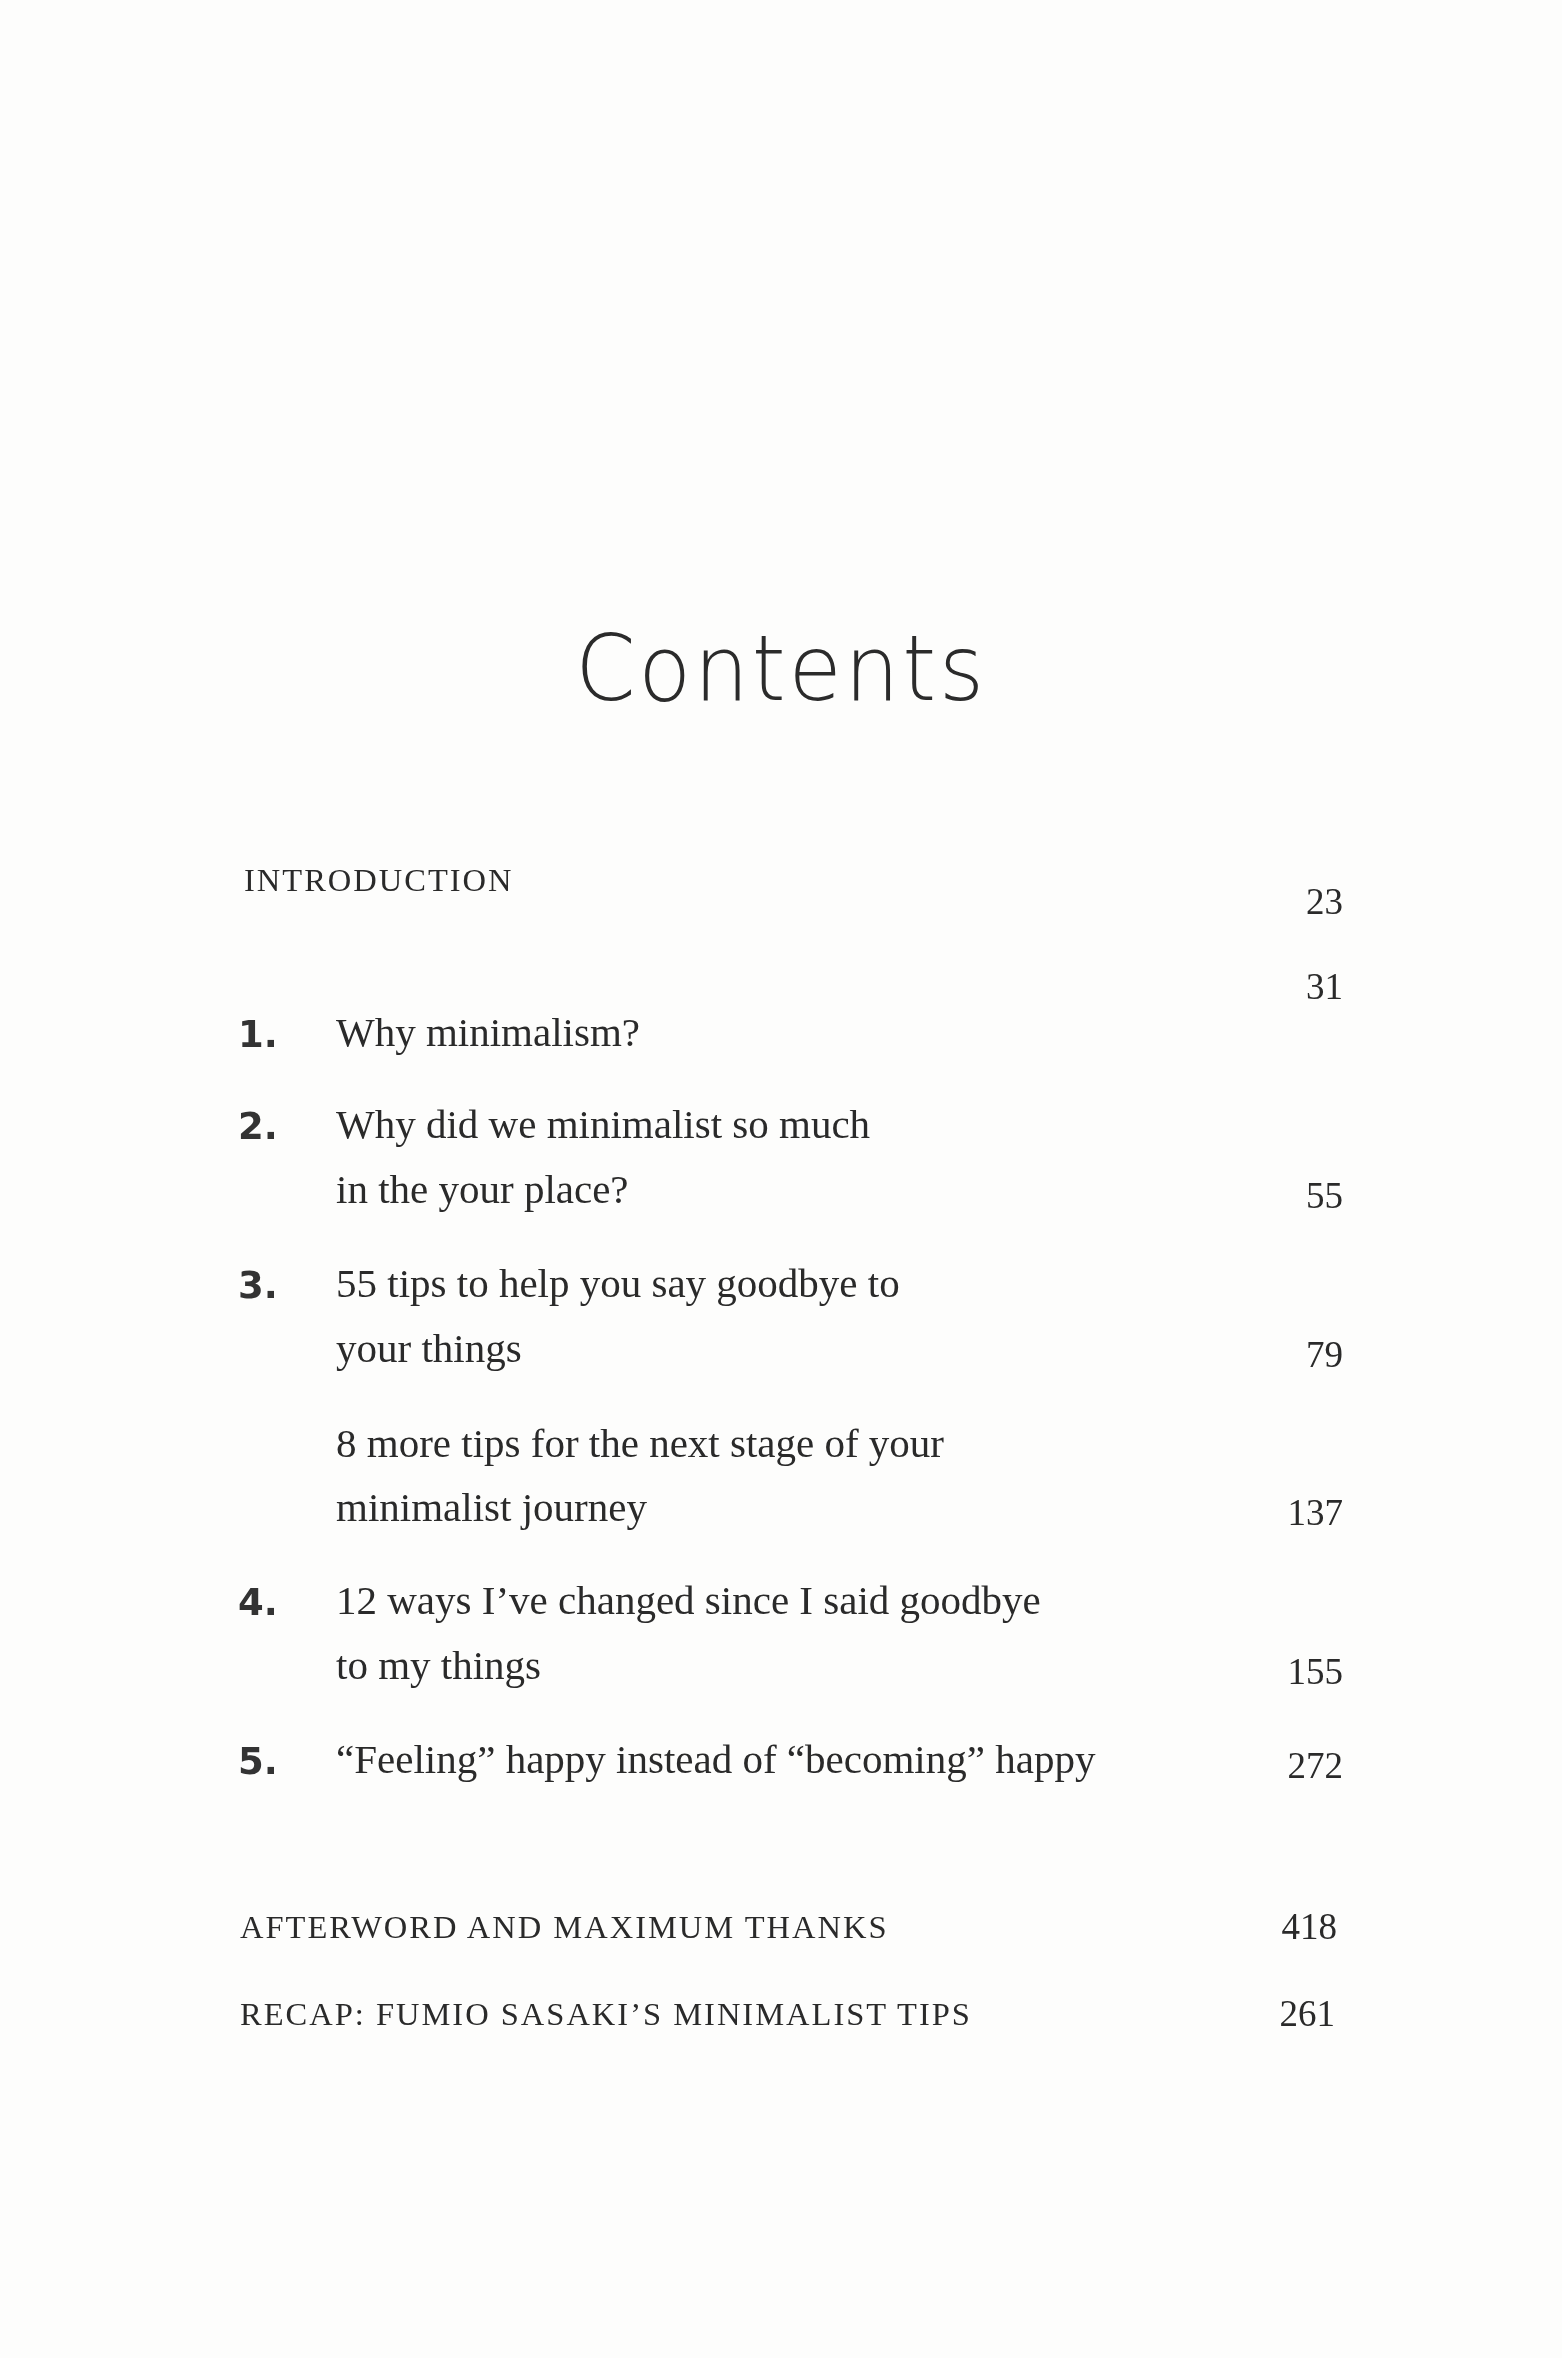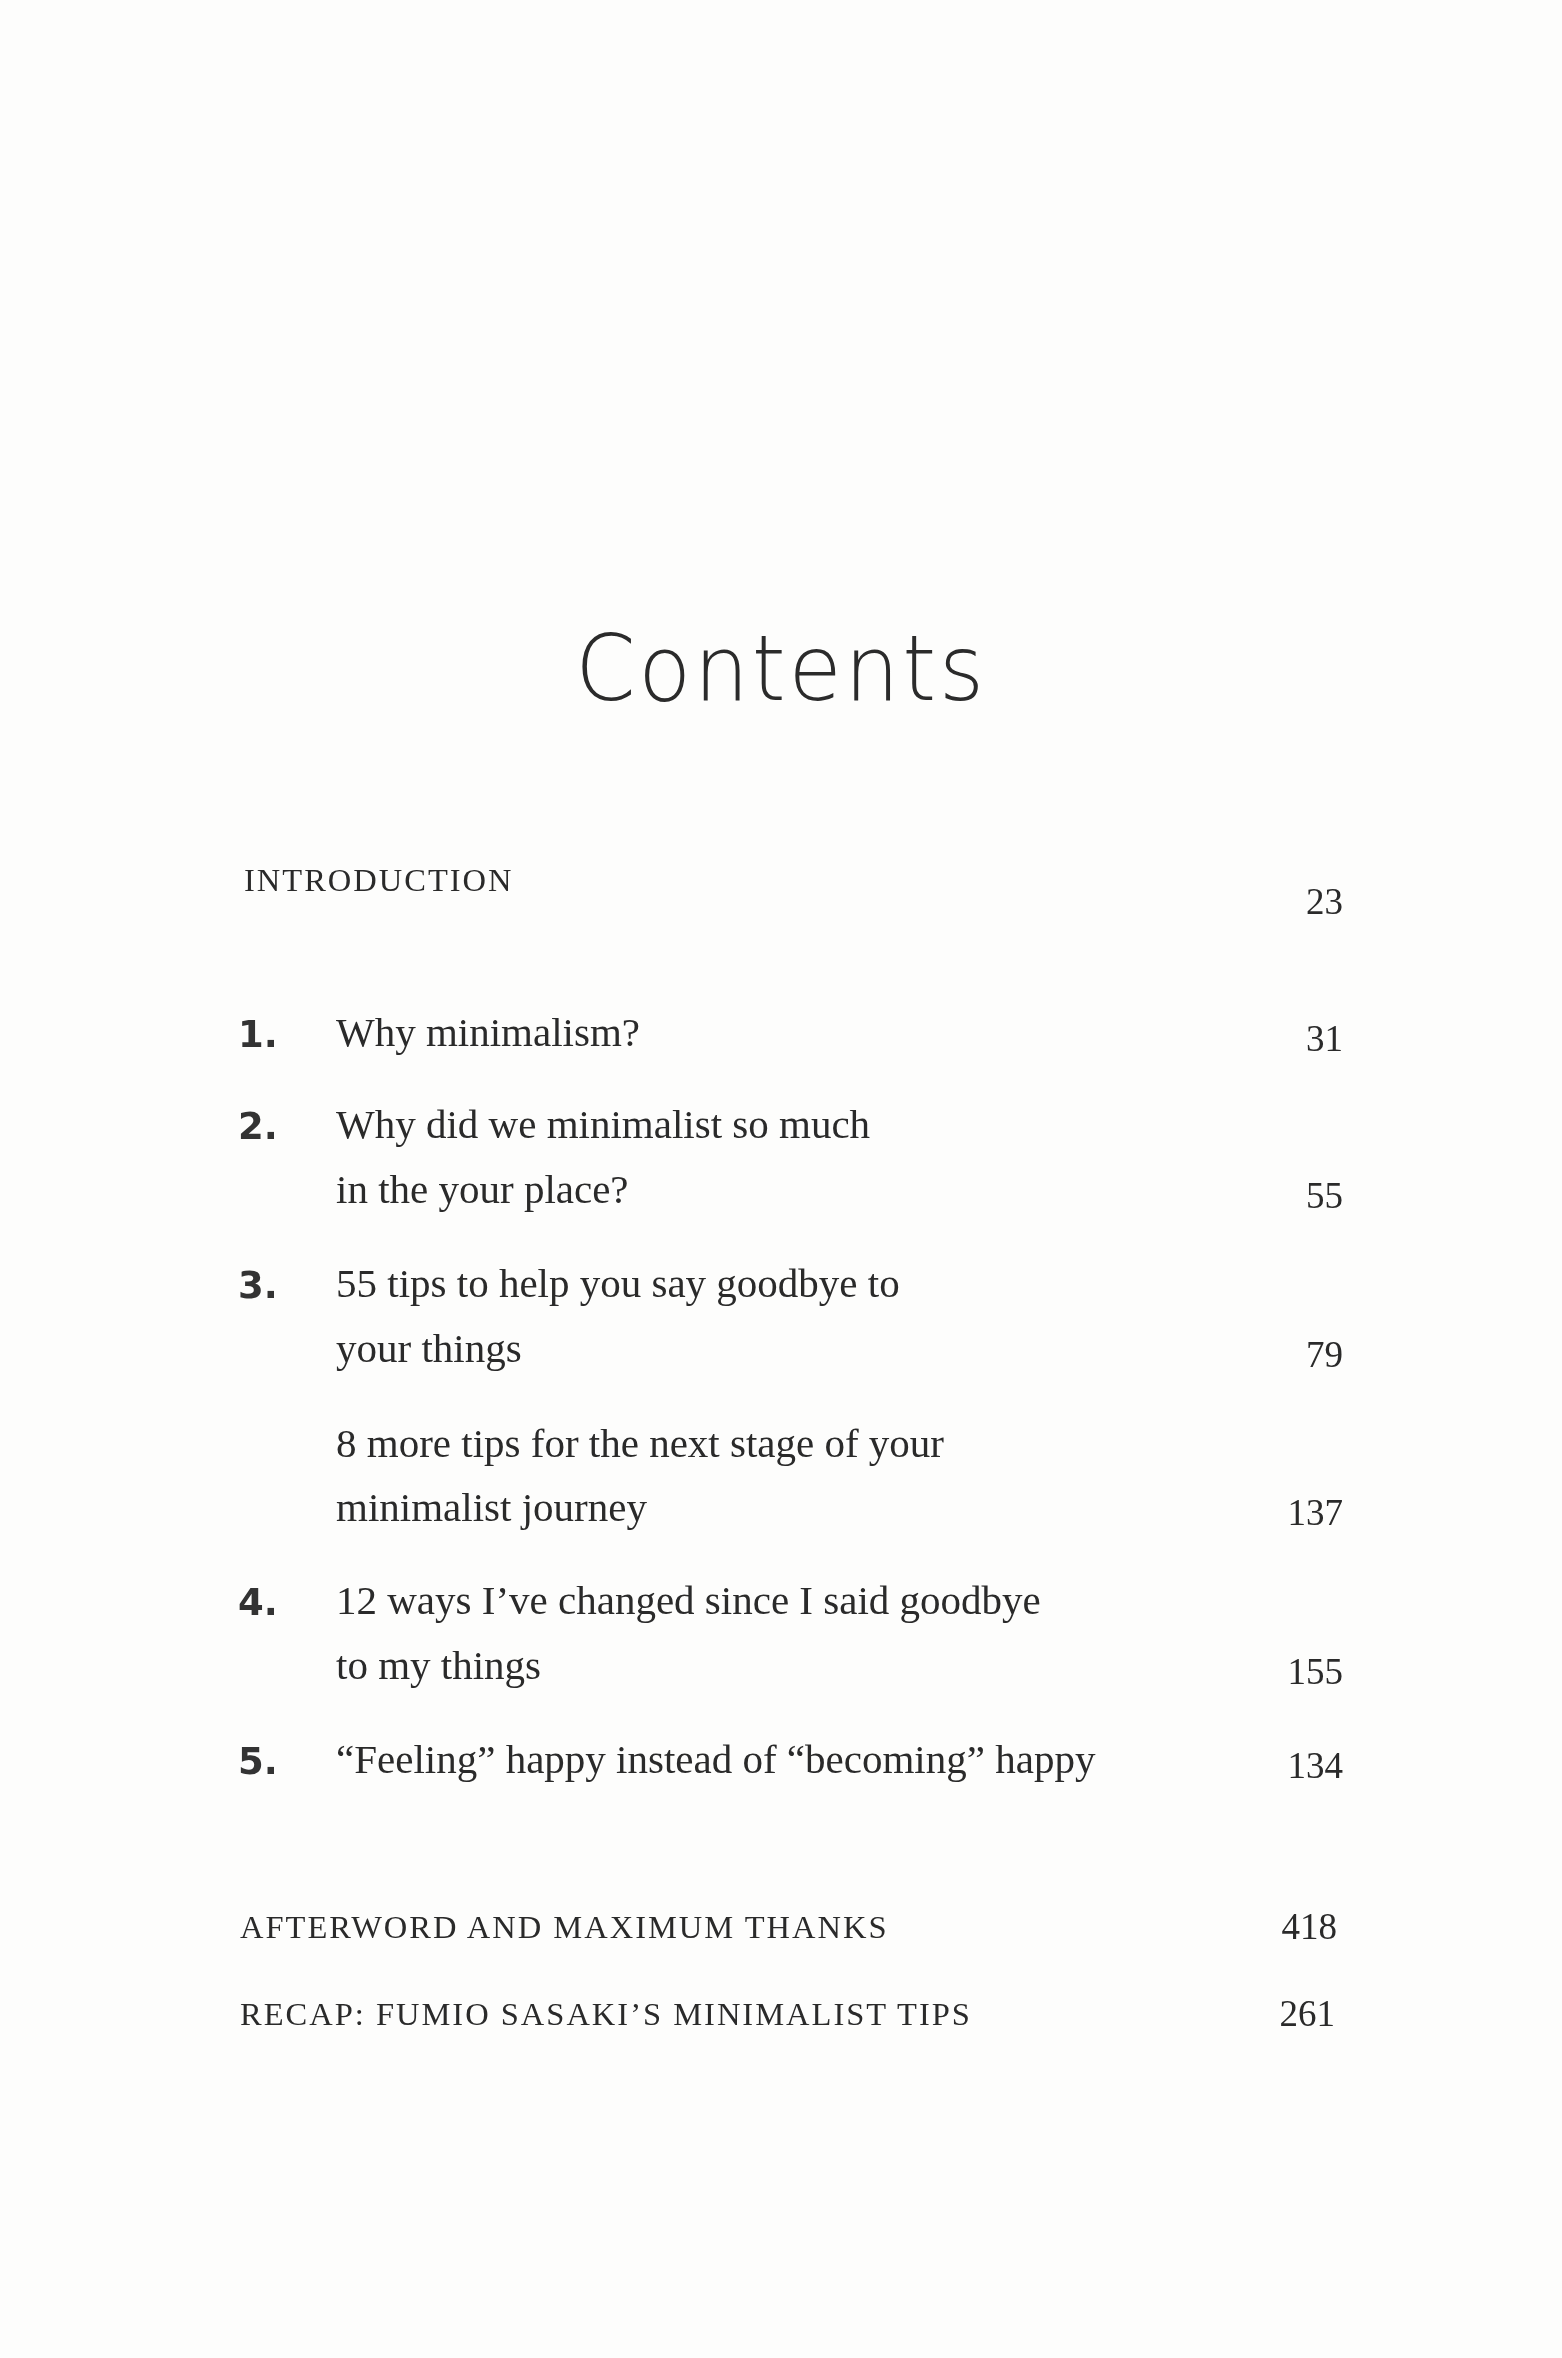--- a/index.html
+++ b/index.html
@@ -16,21 +16,21 @@
 <div class="title">Contents</div>
 
 <div>
   <div class="caps" style="top:862px">INTRODUCTION</div>
   <div class="page" style="top:880px">23</div>
 </div>
 
 <div>
   <div class="num" style="top:1013px">1.</div>
   <div class="line" style="top:1008px">Why minimalism?</div>
-  <div class="page" style="top:1017px">31</div>
+  <div class="page" style="top:965px">31</div>
 </div>
 
 <div>
   <div class="num" style="top:1105px">2.</div>
   <div class="line" style="top:1100px">Why did we minimalist so much</div>
   <div class="line" style="top:1165px">in the your place?</div>
   <div class="page" style="top:1174px">55</div>
 </div>
 
 <div>
@@ -49,21 +49,21 @@
 <div>
   <div class="num" style="top:1581px">4.</div>
   <div class="line" style="top:1576px">12 ways I’ve changed since I said goodbye</div>
   <div class="line" style="top:1641px">to my things</div>
   <div class="page" style="top:1650px">155</div>
 </div>
 
 <div>
   <div class="num" style="top:1740px">5.</div>
   <div class="line" style="top:1735px">“Feeling” happy instead of “becoming” happy</div>
-  <div class="page" style="top:1744px">134</div>
+  <div class="page" style="top:1744px">272</div>
 </div>
 
 <div>
   <div class="caps" style="top:1909px;left:240px">AFTERWORD AND MAXIMUM THANKS</div>
   <div class="page" style="top:1905px;right:225px">418</div>
 </div>
 
 <div>
   <div class="caps" style="top:1996px;left:240px">RECAP: FUMIO SASAKI’S MINIMALIST TIPS</div>
   <div class="page" style="top:1992px;right:227px">261</div>

